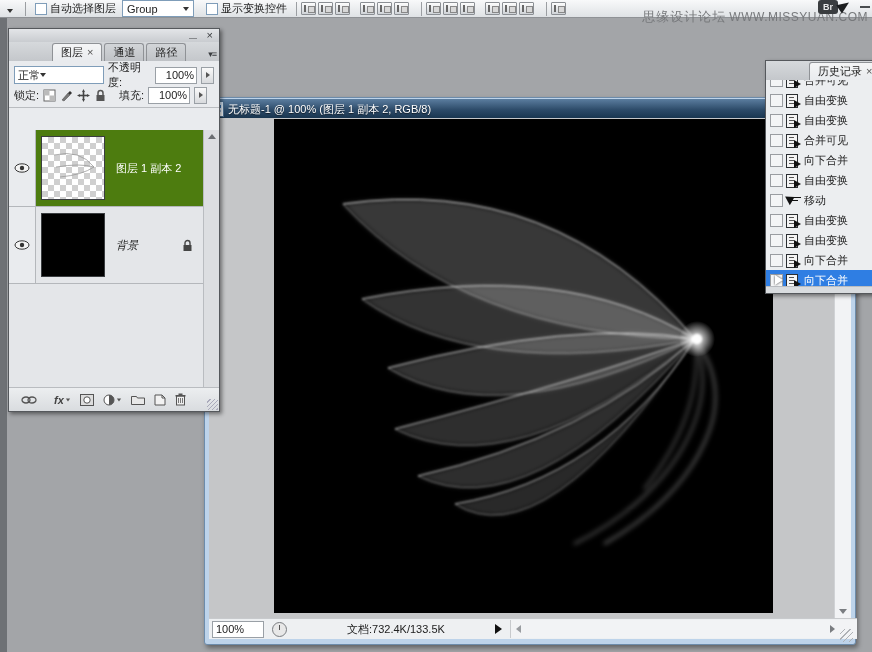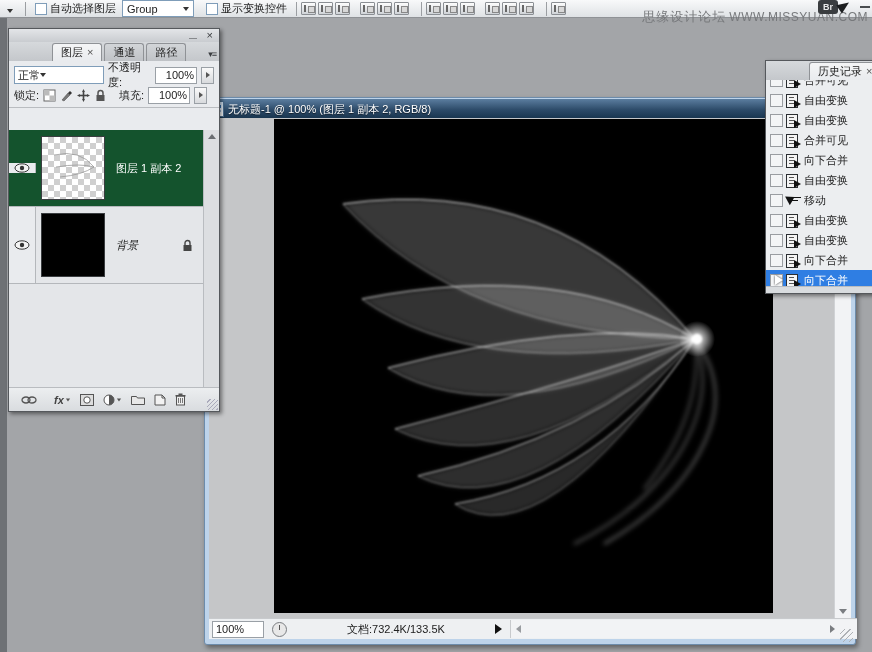--- a/index.html
+++ b/index.html
@@ -94,21 +94,21 @@
   .val-box{width:36px;height:15px;background:#fff;border:1px solid #9aa0a6;text-align:right;
     padding:0 2px;line-height:15px;flex:none;}
   .spin-btn{width:11px;height:15px;border:1px solid #9aa0a6;background:linear-gradient(#fafafa,#d8dadd);
     display:flex;align-items:center;justify-content:center;flex:none;}
   .spin-btn .tri-r2{width:0;height:0;border-top:3px solid transparent;border-bottom:3px solid transparent;border-left:4px solid #555;}
   .lock-icons{display:flex;gap:4px;align-items:center;}
   .lock-ic{width:13px;height:13px;flex:none;}
   .layers-list{position:absolute;left:0;top:101px;width:194px;height:270px;background:#e4e6e9;
     border-bottom:1px solid #b9bcc0;overflow:hidden;}
   .layer-row{height:76px;display:flex;align-items:stretch;border-bottom:1px solid #b4b7bb;}
-  .layer-row.sel{background:#14532d;color:#fff;align-items:center;}
+  .layer-row.sel{background:#4d7c0f;color:#fff;}
   .eye-cell{width:26px;border-right:1px solid #b4b7bb;display:flex;align-items:center;justify-content:center;background:#e9ebee;flex:none;}
   .layer-row.sel .eye-cell{background:#e9ebee;color:#222;}
   .thumb-cell{width:74px;display:flex;align-items:center;justify-content:center;flex:none;}
   .thumb{width:62px;height:62px;border:1px solid #3a3d40;}
   .thumb.checker{background-color:#fff;
     background-image:linear-gradient(45deg,#cfcfcf 25%,transparent 25%,transparent 75%,#cfcfcf 75%),
                      linear-gradient(45deg,#cfcfcf 25%,transparent 25%,transparent 75%,#cfcfcf 75%);
     background-size:12px 12px;background-position:0 0,6px 6px;}
   .thumb.black{background:#000;}
   .layer-name{flex:1;display:flex;align-items:center;padding-left:6px;white-space:nowrap;}

